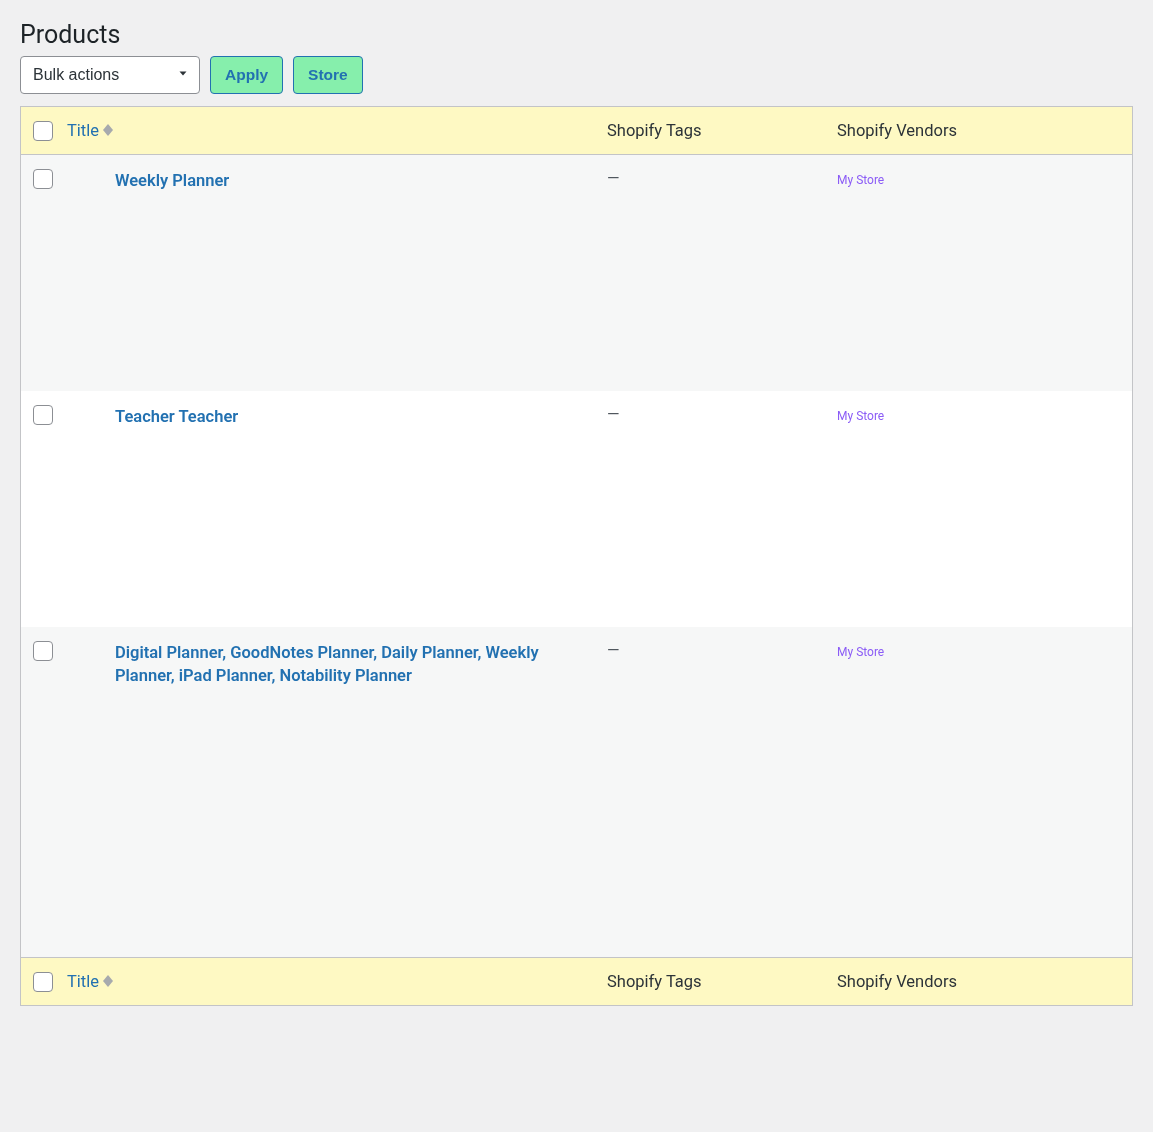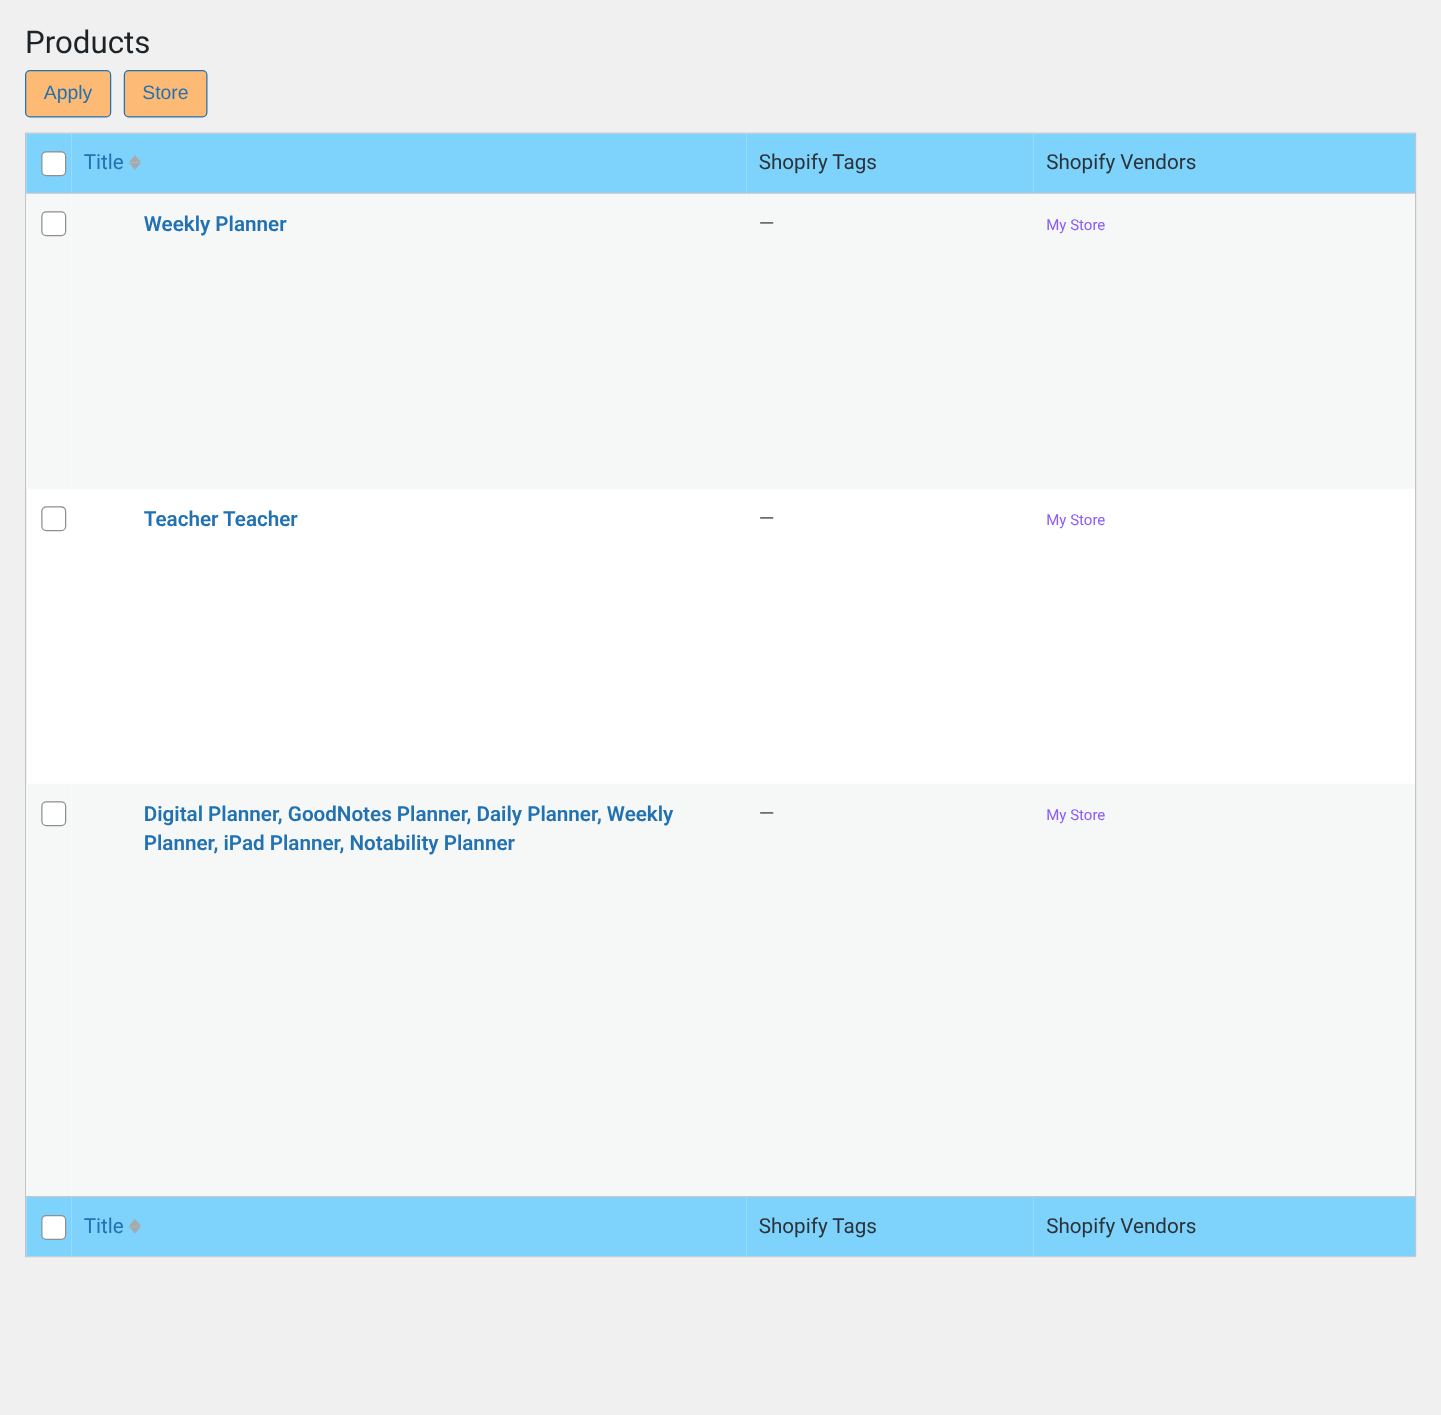--- a/index.html
+++ b/index.html
@@ -67,46 +67,47 @@
   .select-wrap .chevron {
     position: absolute;
     right: 10px;
     top: 50%;
     transform: translateY(-50%);
     pointer-events: none;
     color: #2c3338;
   }
   .btn {
     display: inline-block;
-    background: #fdba74;
+    background: #86efac;
     border: 1px solid #2271b1;
     border-radius: 4px;
     color: #2271b1;
     font-size: 15.5px;
     padding: 0 14px;
     height: 38px;
     line-height: 36px;
     cursor: pointer;
+    font-weight: bold;
   }
   table.wp-list-table {
     width: 100%;
     border-spacing: 0;
     border: 1px solid #c3c4c7;
     background: #fff;
     table-layout: fixed;
   }
   table.wp-list-table thead th,
   table.wp-list-table tfoot th {
     text-align: left;
     font-weight: 400;
     font-size: 16.5px;
     color: #2c3338;
     padding: 14px 10px;
     border-bottom: 1px solid #c3c4c7;
-    background: #7dd3fc;
+    background: #fef9c3;
   }
   table.wp-list-table tfoot th {
     border-bottom: none;
     border-top: 1px solid #c3c4c7;
   }
   table.wp-list-table th.check-column,
   table.wp-list-table td.check-column {
     width: 36px;
     padding: 14px 0 0 12px;
     vertical-align: top;
@@ -176,20 +177,30 @@
   }
 </style>
 </head>
 <body>
 
 <div class="wrap">
   <h1 class="page-title">Products</h1>
 
 
   <div class="tablenav">
+    <div class="select-wrap">
+      <select>
+        <option>Bulk actions</option>
+      </select>
+      <span class="chevron">
+        <svg width="14" height="14" viewBox="0 0 20 20">
+            <path fill="currentColor" d="M5 7l5 6 5-6z"></path>
+          </svg>
+      </span>
+    </div>
     <button class="btn">Apply</button>
 
     <button class="btn">Store</button>
   </div>
 
   <table class="wp-list-table">
     <thead>
       <tr>
         <th class="check-column">
           <input type="checkbox" class="cb" style="">

